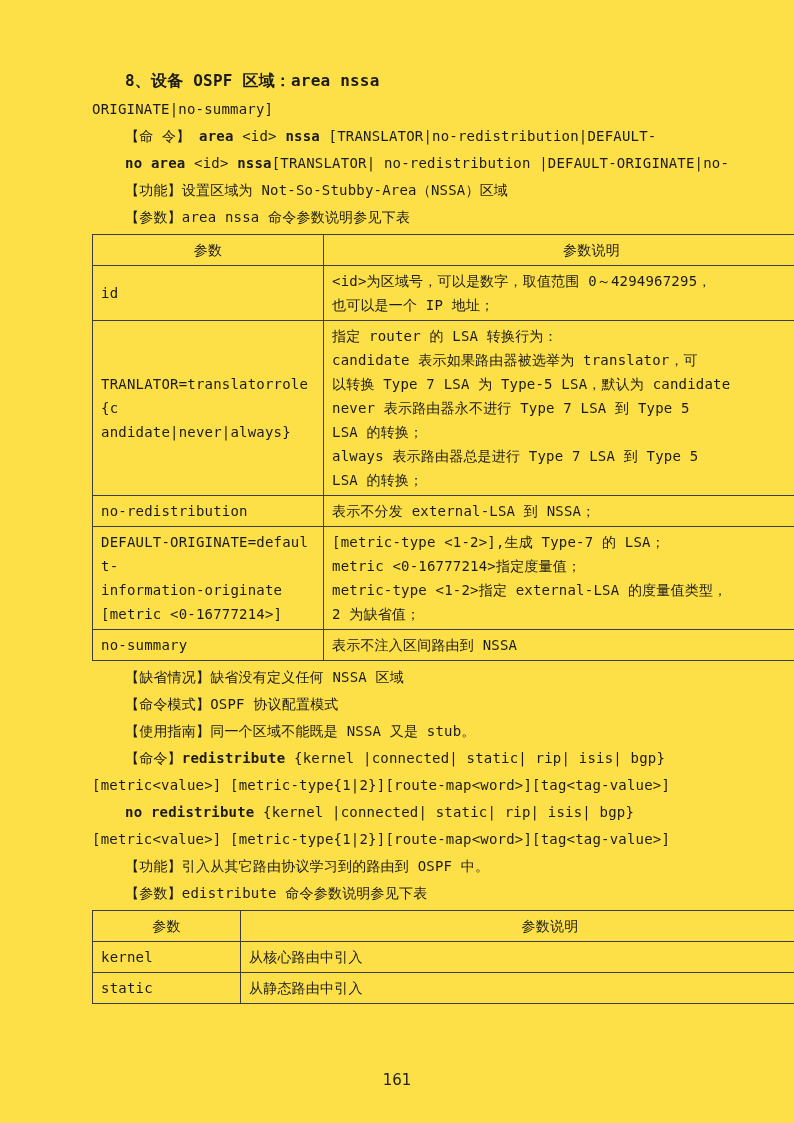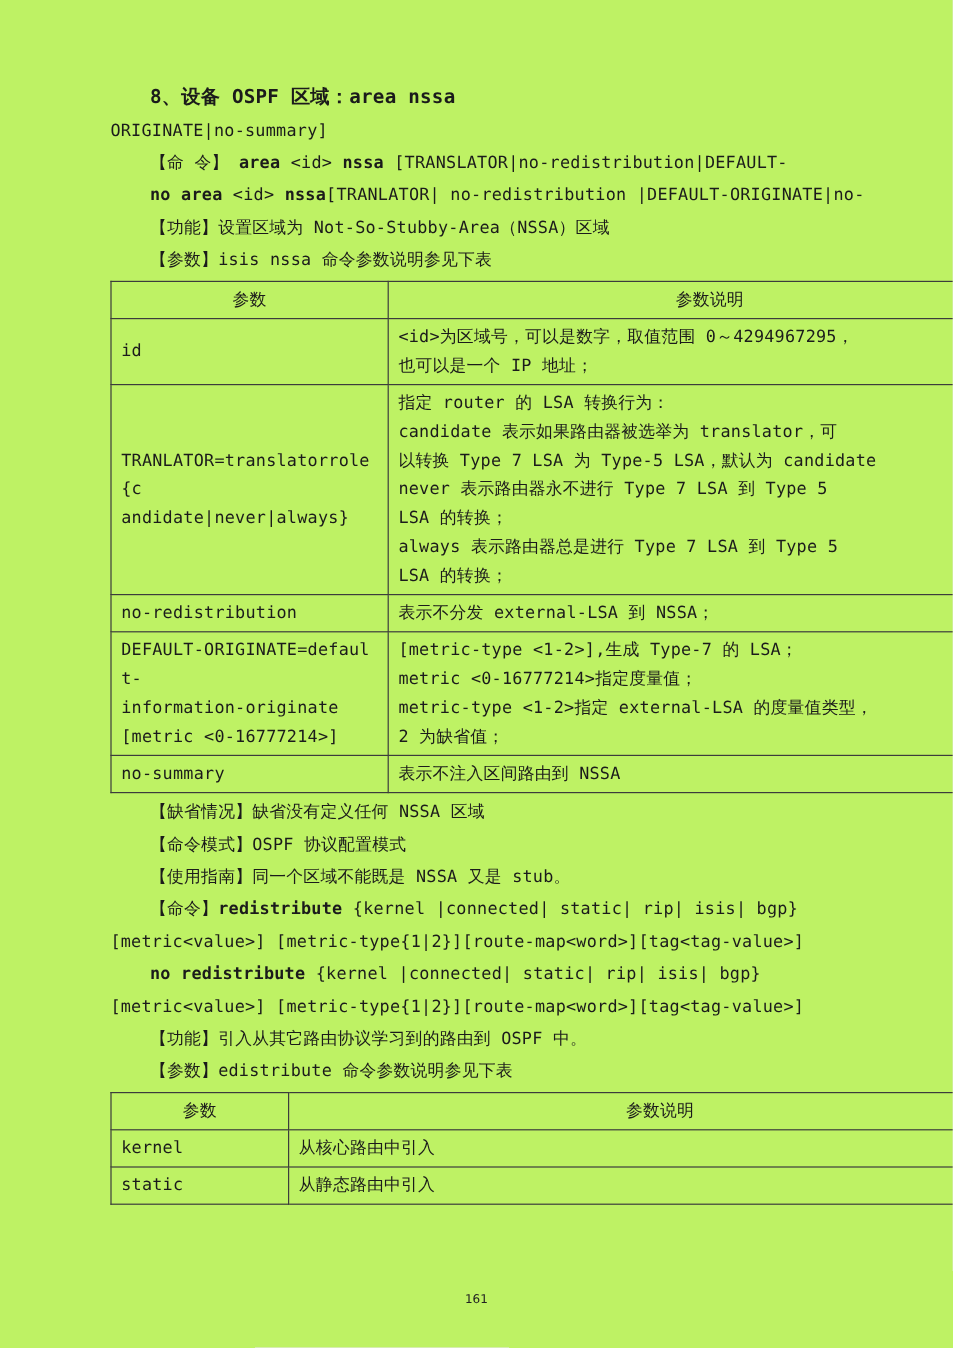--- a/index.html
+++ b/index.html
@@ -1,21 +1,21 @@
 <!DOCTYPE html>
 <html><head>
 <meta charset="utf-8">
 <style>
   html, body { margin: 0; padding: 0; background: #e8e8e8; }
   .page {
     position: relative;
     width: 794px;
     height: 1123px;
     margin: 0 auto;
-    background: #bef264;
+    background: #fde047;
     color: #1b1b1b;
     font-family: "DejaVu Sans Mono", "Liberation Mono", monospace;
     overflow: hidden;
   }
   .content {
     padding: 66px 62px 0 92px; 
   }
   .ln {
     font-size: 14px;
     line-height: 27px;
@@ -53,38 +53,38 @@
   table.params td { text-align: left; }
   col.c1-t1 { width: 231px; }
   col.c1-t2 { width: 148px; }
   .footer {
     position: absolute;
     left: 0;
     bottom: 34px;
     width: 100%;
     text-align: center;
     font-family: "DejaVu Sans", "Liberation Sans", sans-serif;
-    font-size: 10px;
+    font-size: 15px;
     color: #222222;
   }
 </style>
 </head>
 <body>
 
 <div class="page">
   <div class="content">
 
     <div class="h-title">8、设备 OSPF 区域：area nssa</div>
 
     <div class="ln">ORIGINATE|no-summary]</div>
     <div class="ln ind"><span>【命 令】</span> <span class="kw">area</span> <span>&lt;id&gt;</span> <span class="kw">nssa</span> <span>[TRANSLATOR|no-redistribution|DEFAULT-</span></div>
-    <div class="ln ind"><span class="kw">no area</span> <span>&lt;id&gt;</span> <span class="kw">nssa</span><span>[TRANLATOR| no-redistribution |DEFAULT-ORIGINATE|no-</span></div>
+    <div class="ln ind"><span class="kw">no area</span> <span>&lt;id&gt;</span> <span class="kw">nssa</span><span>[TRANSLATOR| no-redistribution |DEFAULT-ORIGINATE|no-</span></div>
 
     <div class="ln ind">【功能】设置区域为 Not-So-Stubby-Area（NSSA）区域</div>
-    <div class="ln ind">【参数】isis nssa 命令参数说明参见下表</div>
+    <div class="ln ind">【参数】area nssa 命令参数说明参见下表</div>
 
     <table class="params">
       <colgroup>
           <col class="c1-t1">
           <col>
         </colgroup>
       <tbody>
           <tr>
         <th>参数</th>
         <th>参数说明</th>

